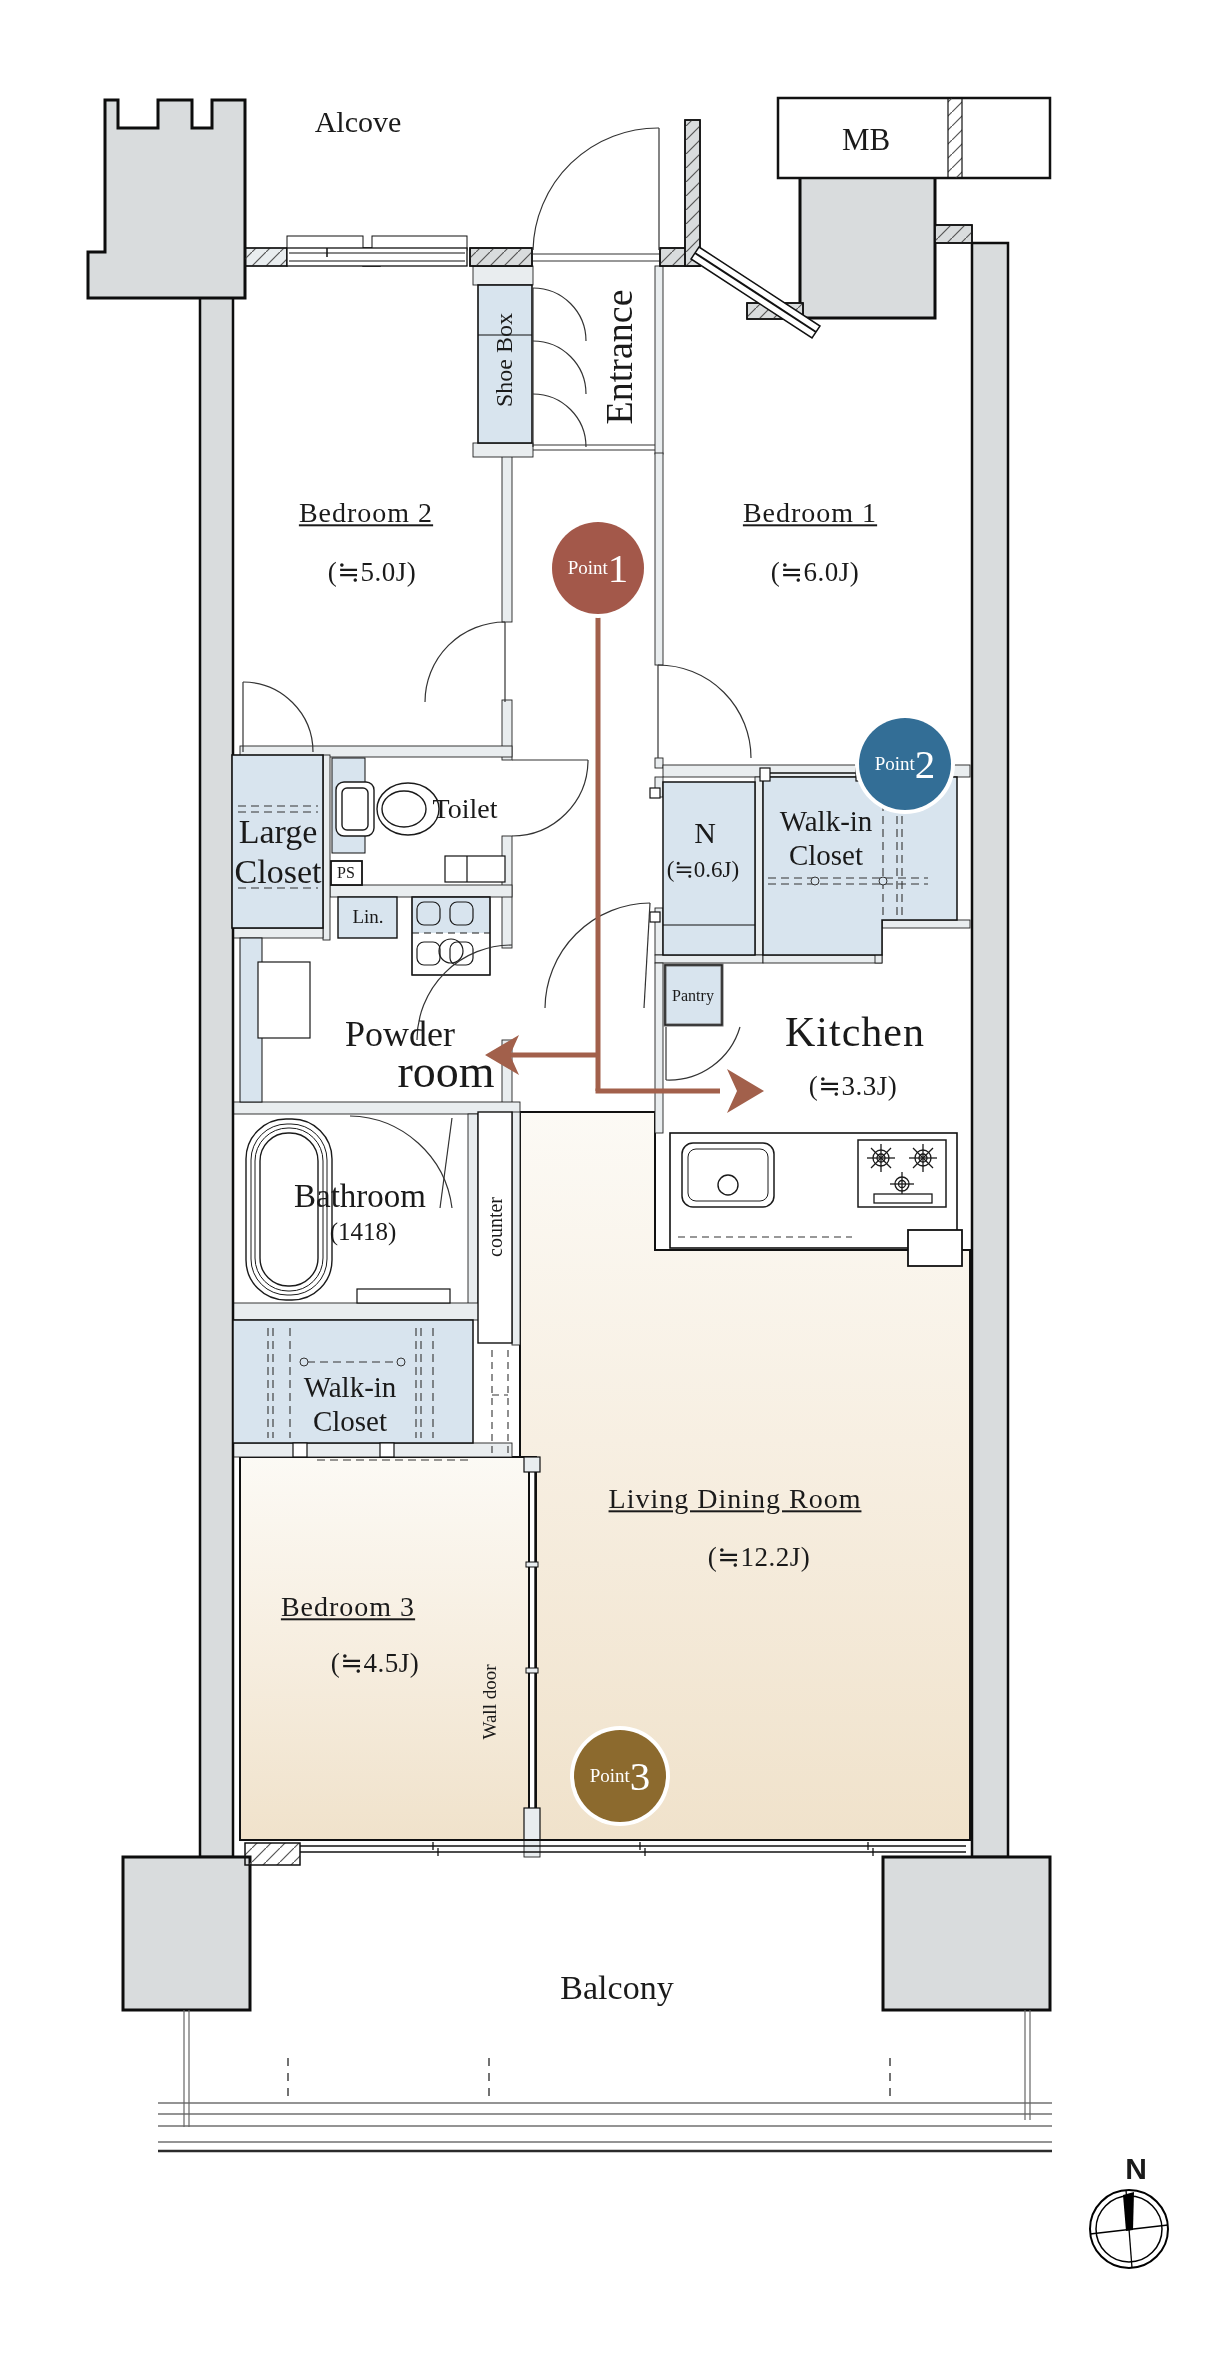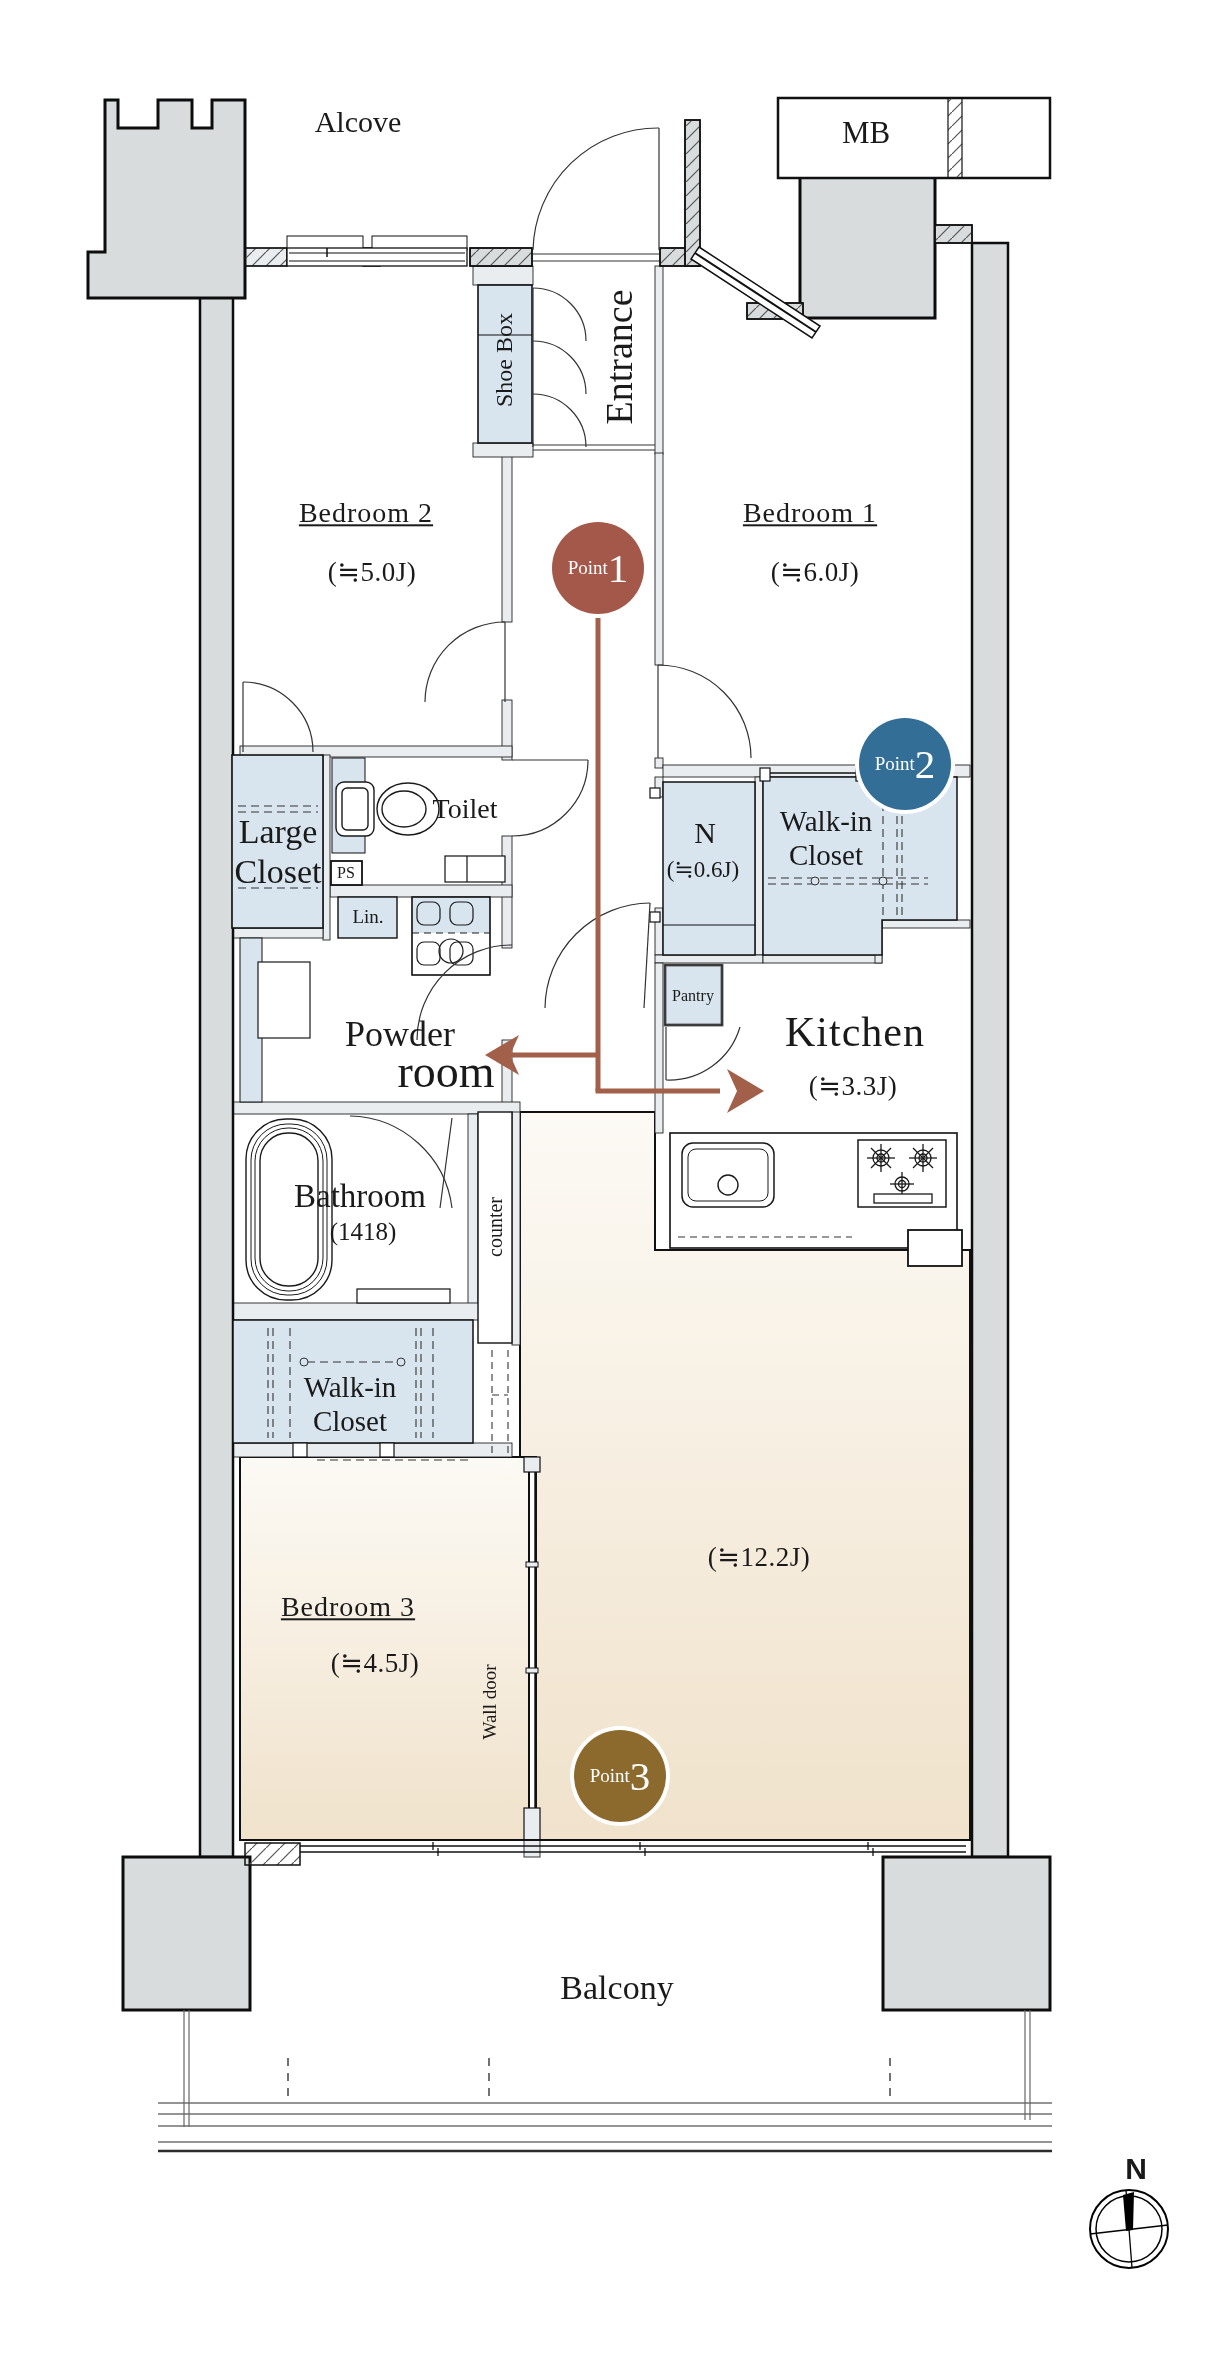--- a/index.html
+++ b/index.html
@@ -378,21 +378,21 @@
   <g fill="none" stroke="#000">
     <circle cx="1129" cy="2229" r="39" stroke-width="2"></circle>
     <circle cx="1129" cy="2229" r="33" stroke-width="1.5"></circle>
     <line x1="1090" y1="2234" x2="1168" y2="2225" stroke-width="1.3"></line>
     <line x1="1126" y1="2190" x2="1132" y2="2268" stroke-width="1.3"></line>
     <polygon points="1123,2195 1134,2192 1133,2230 1126,2231" fill="#000" stroke="none"></polygon>
   </g>
 </svg>
 
   <div class="lbl" style="left:358px;top:122px;font-size:30px;">Alcove</div>
-  <div class="lbl" style="left:866px;top:133px;font-size:31px;">MB</div>
+  <div class="lbl" style="left:866px;top:140px;font-size:31px;">MB</div>
   <div class="lbl vert" style="left:620px;top:357px;font-size:38px;">Entrance</div>
   <div class="lbl vert" style="left:505px;top:360px;font-size:24px;">Shoe Box</div>
 
   <div class="lbl room-name" style="left:366px;top:513px;">Bedroom 2</div>
   <div class="lbl room-size" style="left:372px;top:572px;">(≒5.0J)</div>
   <div class="lbl room-name" style="left:810px;top:513px;">Bedroom 1</div>
   <div class="lbl room-size" style="left:815px;top:572px;">(≒6.0J)</div>
 
   <div class="lbl" style="left:465px;top:809px;font-size:28px;">Toilet</div>
   <div class="lbl small-2line" style="left:278px;top:852px;font-size:34px;">
@@ -418,20 +418,21 @@
 
   <div class="lbl" style="left:360px;top:1196px;font-size:33px;">Bathroom</div>
   <div class="lbl" style="left:363px;top:1232px;font-size:25px;">(1418)</div>
   <div class="lbl vert" style="left:495px;top:1227px;font-size:20px;">counter</div>
 
   <div class="lbl small-2line" style="left:350px;top:1404px;font-size:29px;">
     <div>Walk-in</div>
     <div>Closet</div>
   </div>
 
+  <div class="lbl room-name" style="left:735px;top:1499px;">Living Dining Room</div>
   <div class="lbl room-size" style="left:759px;top:1557px;">(≒12.2J)</div>
   <div class="lbl room-name" style="left:348px;top:1607px;">Bedroom 3</div>
   <div class="lbl room-size" style="left:375px;top:1663px;">(≒4.5J)</div>
   <div class="lbl vert" style="left:490px;top:1702px;font-size:19px;">Wall door</div>
 
   <div class="lbl" style="left:617px;top:1988px;font-size:34px;">Balcony</div>
   <div class="lbl sans" style="left:1136px;top:2169px;font-size:30px;">N</div>
 
   <div class="badge" style="left: 598px; top: 568px; background-color: rgb(163, 88, 74);">
     <span class="p-label">Point</span>

